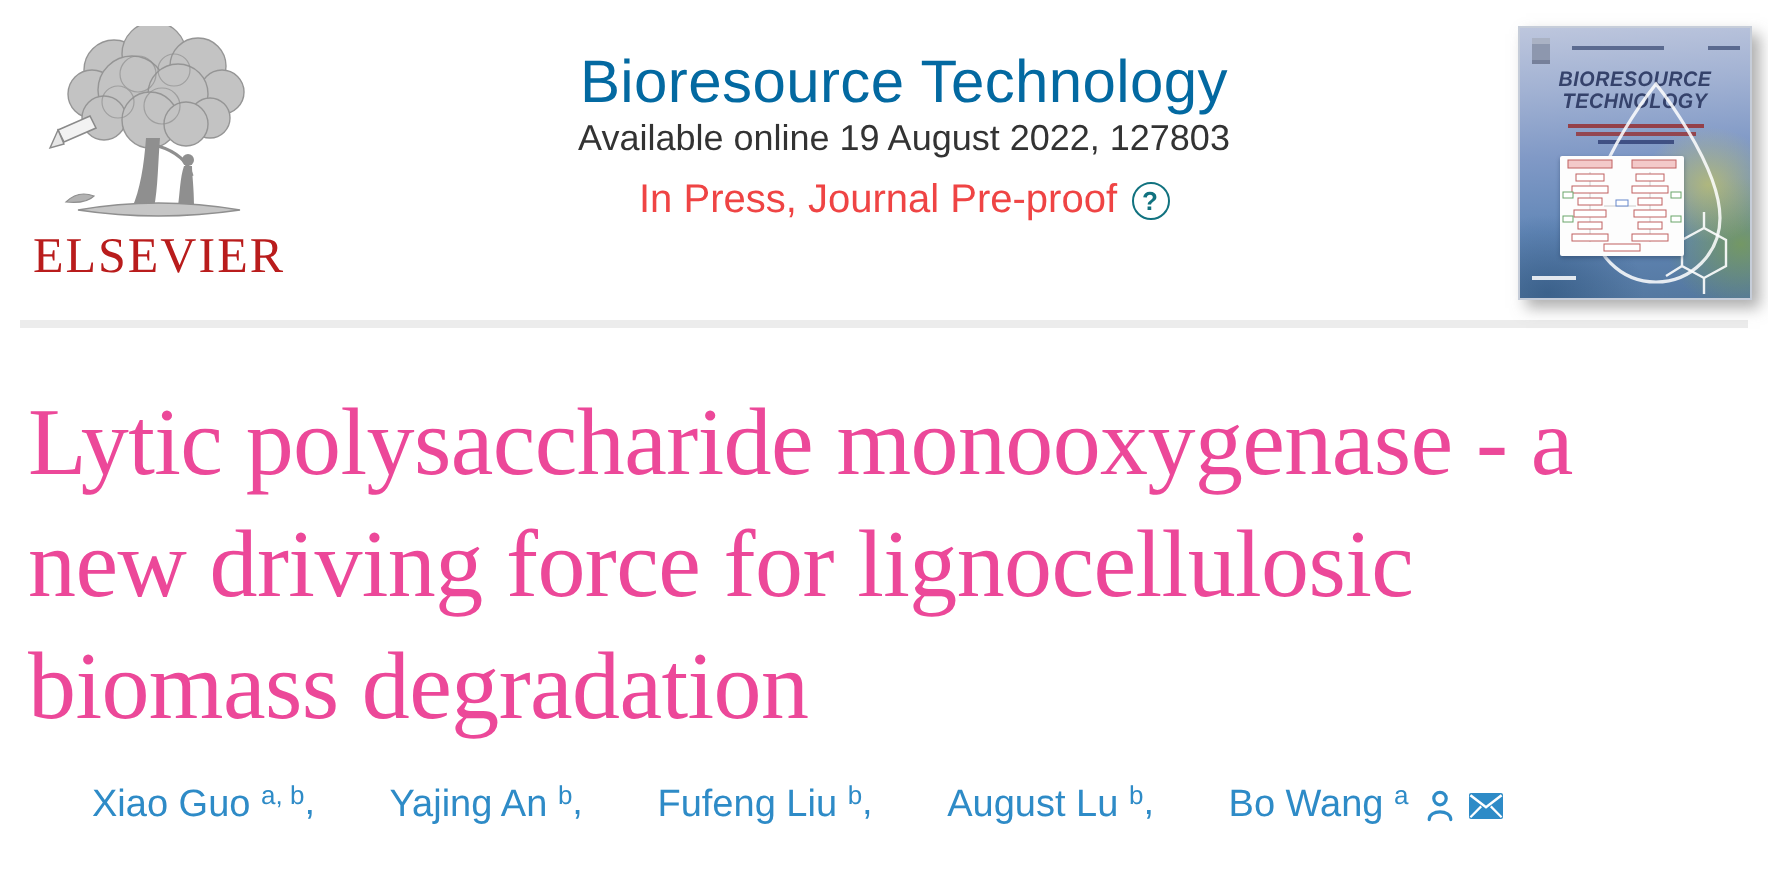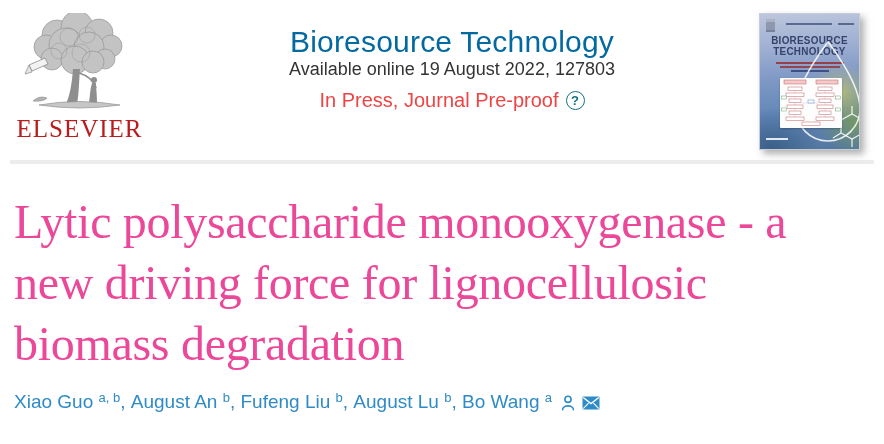--- a/index.html
+++ b/index.html
@@ -20,28 +20,28 @@
   .journal-title { font-size:30px; font-weight:400; color:#0369a1; letter-spacing:0.2px; }
   .availability { font-size:18px; color:#333333; }
   .status-line { margin-top:9px; display:flex; justify-content:center; align-items:center; gap:7px; }
   .inpress-link { font-size:20px; color:#ef4444; text-decoration:none; cursor:pointer; }
   .q-icon { display:inline-flex; width:19px; height:19px; border:1.7px solid #11727f; border-radius:50%;
             color:#11727f; font-size:13px; font-weight:bold; align-items:center; justify-content:center;
             cursor:pointer; }
 
   
   .cover-col { flex:0 0 111px; width:111px; }
-  .cover { position:relative; width:101px; height:137px; display:block; overflow:hidden;
+  .cover { position:relative; width:117px; height:137px; display:block; overflow:hidden;
            border:1px solid #c6cdd9; cursor:pointer;
            box-shadow:4px 4px 7px rgba(110,110,110,.55);
            background:
              radial-gradient(46px 40px at 82% 58%, rgba(196,196,104,.75), rgba(196,196,104,0) 72%),
              radial-gradient(52px 46px at 96% 80%, rgba(124,160,72,.72), rgba(124,160,72,0) 72%),
              radial-gradient(64px 52px at 12% 98%, rgba(26,66,108,.45), rgba(26,66,108,0) 75%),
-             linear-gradient(176deg, #bdc6dd 0%, #a2b2d3 22%, #8099c6 46%, #6287b7 72%, #53779f 100%); }
+             linear-gradient(176deg, #bdc6dd 0%, #a2b2d3 22%, #8099c6 46%, #6287b7 72%, #53779f 100%); font-style: italic; }
   .c-minilogo { position:absolute; left:6px; top:5px; width:9px; height:13px; background:#8d97ae;
                 box-shadow:inset 0 3px 0 #aab2c4, inset 0 -2px 0 #76809a; }
   .c-topline { position:absolute; left:26px; top:9px; width:46px; height:2px; background:rgba(45,62,105,.65); }
   .c-issn    { position:absolute; right:5px; top:9px; width:16px; height:2px; background:rgba(45,62,105,.65); }
   .c-title { position:absolute; top:21px; left:0; right:0; text-align:center; color:#35426b;
              font-weight:700; font-size:10.5px; line-height:11px; letter-spacing:0.3px;
              transform:scaleX(.94); }
   .c-sub1, .c-sub2, .c-sub3 { position:absolute; left:50%; transform:translateX(-50%); height:2px; }
   .c-sub1 { top:48px; width:68px; background:rgba(150,40,40,.8); }
   .c-sub2 { top:52px; width:60px; background:rgba(150,40,40,.75); }
@@ -55,21 +55,21 @@
   .divider { margin:0 10px; border:none; border-top:4px solid #ececec; }
 
   
   .article-title { margin:27px 14px 0 14px; font-family:"Liberation Serif", serif; font-weight:400;
                    font-size:48px; line-height:61px; color:#ec4899; letter-spacing:-0.3px; }
   .article-title span { display:block; }
 
   
   .authors { margin:17px 14px 0 14px; font-size:19px; color:#2e8bc7; display:flex;
              align-items:flex-start; flex-wrap:wrap; }
-  .author { cursor:pointer; white-space:pre; }
+  .author { cursor:pointer; white-space:pre;margin-left:32px; }
   .author sup { font-size:13px; line-height:1; vertical-align:6px; }
   .sep { white-space:pre; }
   .author-icons { display:inline-flex; gap:5px; margin-left:7px; padding-top:3px; align-items:center; }
 </style>
 </head>
 <body>
 
 <div class="page">
 
   <div class="header">
@@ -179,21 +179,21 @@
 
   <h1 class="article-title">
     <span>Lytic polysaccharide monooxygenase - a</span>
     <span>new driving force for lignocellulosic</span>
     <span>biomass degradation</span>
   </h1>
 
   <div class="authors">
     <span class="author"><span>Xiao Guo</span> <sup>a, b</sup></span>
       <span class="sep">, </span>
-    <span class="author"><span>August An</span> <sup>b</sup></span>
+    <span class="author"><span>Yajing An</span> <sup>b</sup></span>
       <span class="sep">, </span>
     <span class="author"><span>Fufeng Liu</span> <sup>b</sup></span>
       <span class="sep">, </span>
     <span class="author"><span>August Lu</span> <sup>b</sup></span>
       <span class="sep">, </span>
     <span class="author"><span>Bo Wang</span> <sup>a</sup></span>
     <span class="author-icons">
       <svg width="18" height="18" viewBox="0 0 18 18">
         <circle cx="9" cy="5.3" r="3.1" fill="none" stroke="#2e8bc7" stroke-width="1.6"></circle>
         <path d="M3.6,15.8 C3.6,10.6 14.4,10.6 14.4,15.8" fill="none" stroke="#2e8bc7" stroke-width="1.6" stroke-linecap="round"></path>

